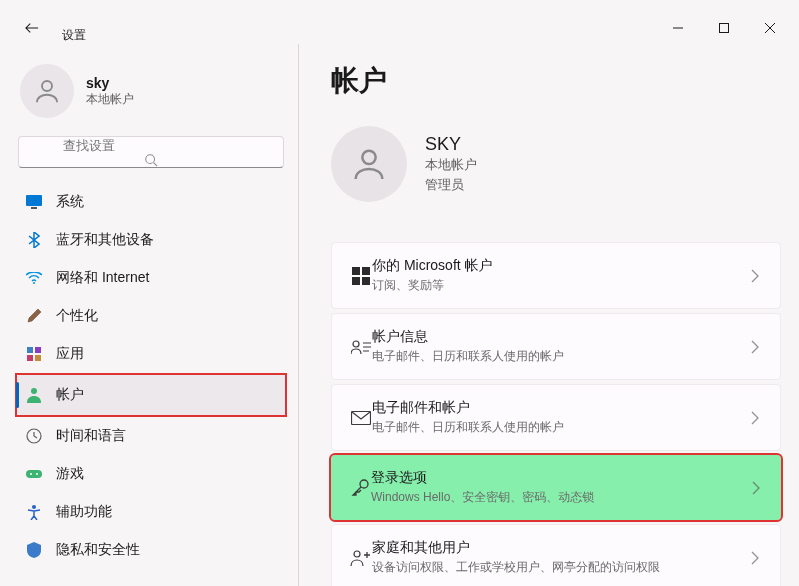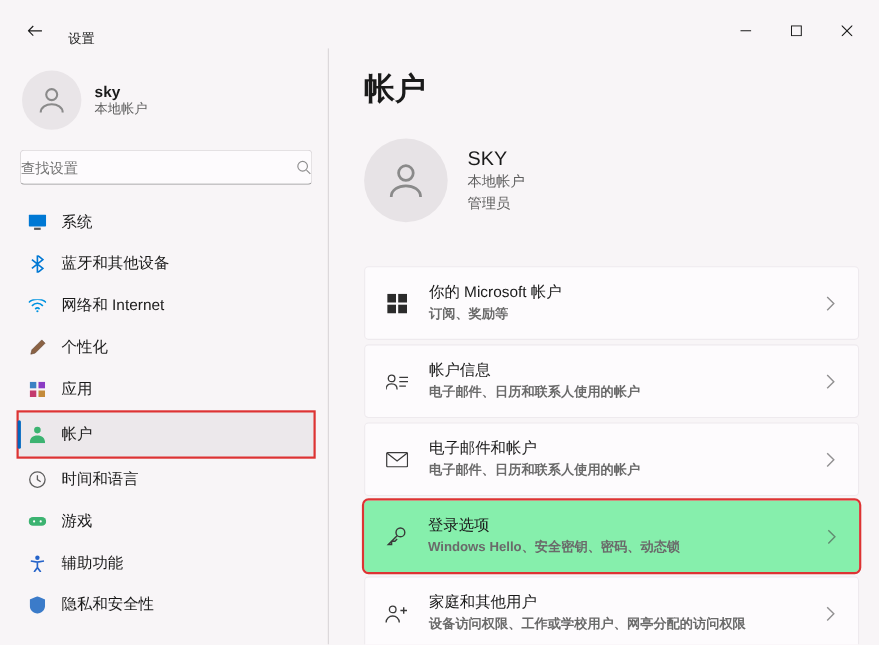--- a/index.html
+++ b/index.html
@@ -74,22 +74,23 @@
     .user-name { font-size: 14px; font-weight: 600; }
     .user-sub  { font-size: 12px; color: #5f5f5f; }
     .search-box {
       display: flex;
       align-items: center;
       height: 32px;
       border: 1px solid #dcd8db;
       border-bottom: 1px solid #8a8a8a;
       border-radius: 4px;
       background: #fdfbfd;
-      padding: 0 0;
+      padding: 0 13px;
       margin: 0 2px 16px 2px;
+      flex-direction: column;
     }
     .search-box input {
       flex: 1;
       border: none;
       outline: none;
       background: transparent;
       font-size: 13px;
       color: #5f5f5f;
     }
     .search-icon { width: 14px; height: 14px; opacity: 0.7; }
@@ -150,35 +151,34 @@
       background: #e7e3e6;
       display:flex;align-items:center;justify-content:center;
     }
     .big-avatar svg { width: 40px; height: 40px; }
     .bu-name { font-size: 18px; font-weight: 500; }
     .bu-sub  { font-size: 13px; color: #5f5f5f; line-height: 1.5; }
     .cards { display:flex; flex-direction:column; gap: 4px; }
     .card {
       display: flex;
       align-items: center;
-      gap: 18px;
       padding: 14px 18px;
       background: #fdfbfd;
       border: 1px solid #eeeaee;
       border-radius: 4px;
       cursor: pointer;
     }
     .card-icon {
       width: 22px; height: 22px;
       display:flex;align-items:center;justify-content:center;
       flex-shrink:0;
     }
     .card-body { flex:1; }
     .card-title { font-size: 14px; }
-    .card-sub   { font-size: 12px; color: #6a6a6a; margin-top: 2px; font-weight: bold; }
+    .card-sub   { font-size: 12px; color: #6a6a6a; margin-top: 2px; }
     .card-chevron { width: 14px; height: 14px; opacity: .6; flex-shrink:0; }
     .card.hl {
       background: #86efac;
       border: none;
       outline: 2px solid #d33;
       outline-offset: 0px;
       justify-content: flex-end;
     }
   </style>
 </head>

